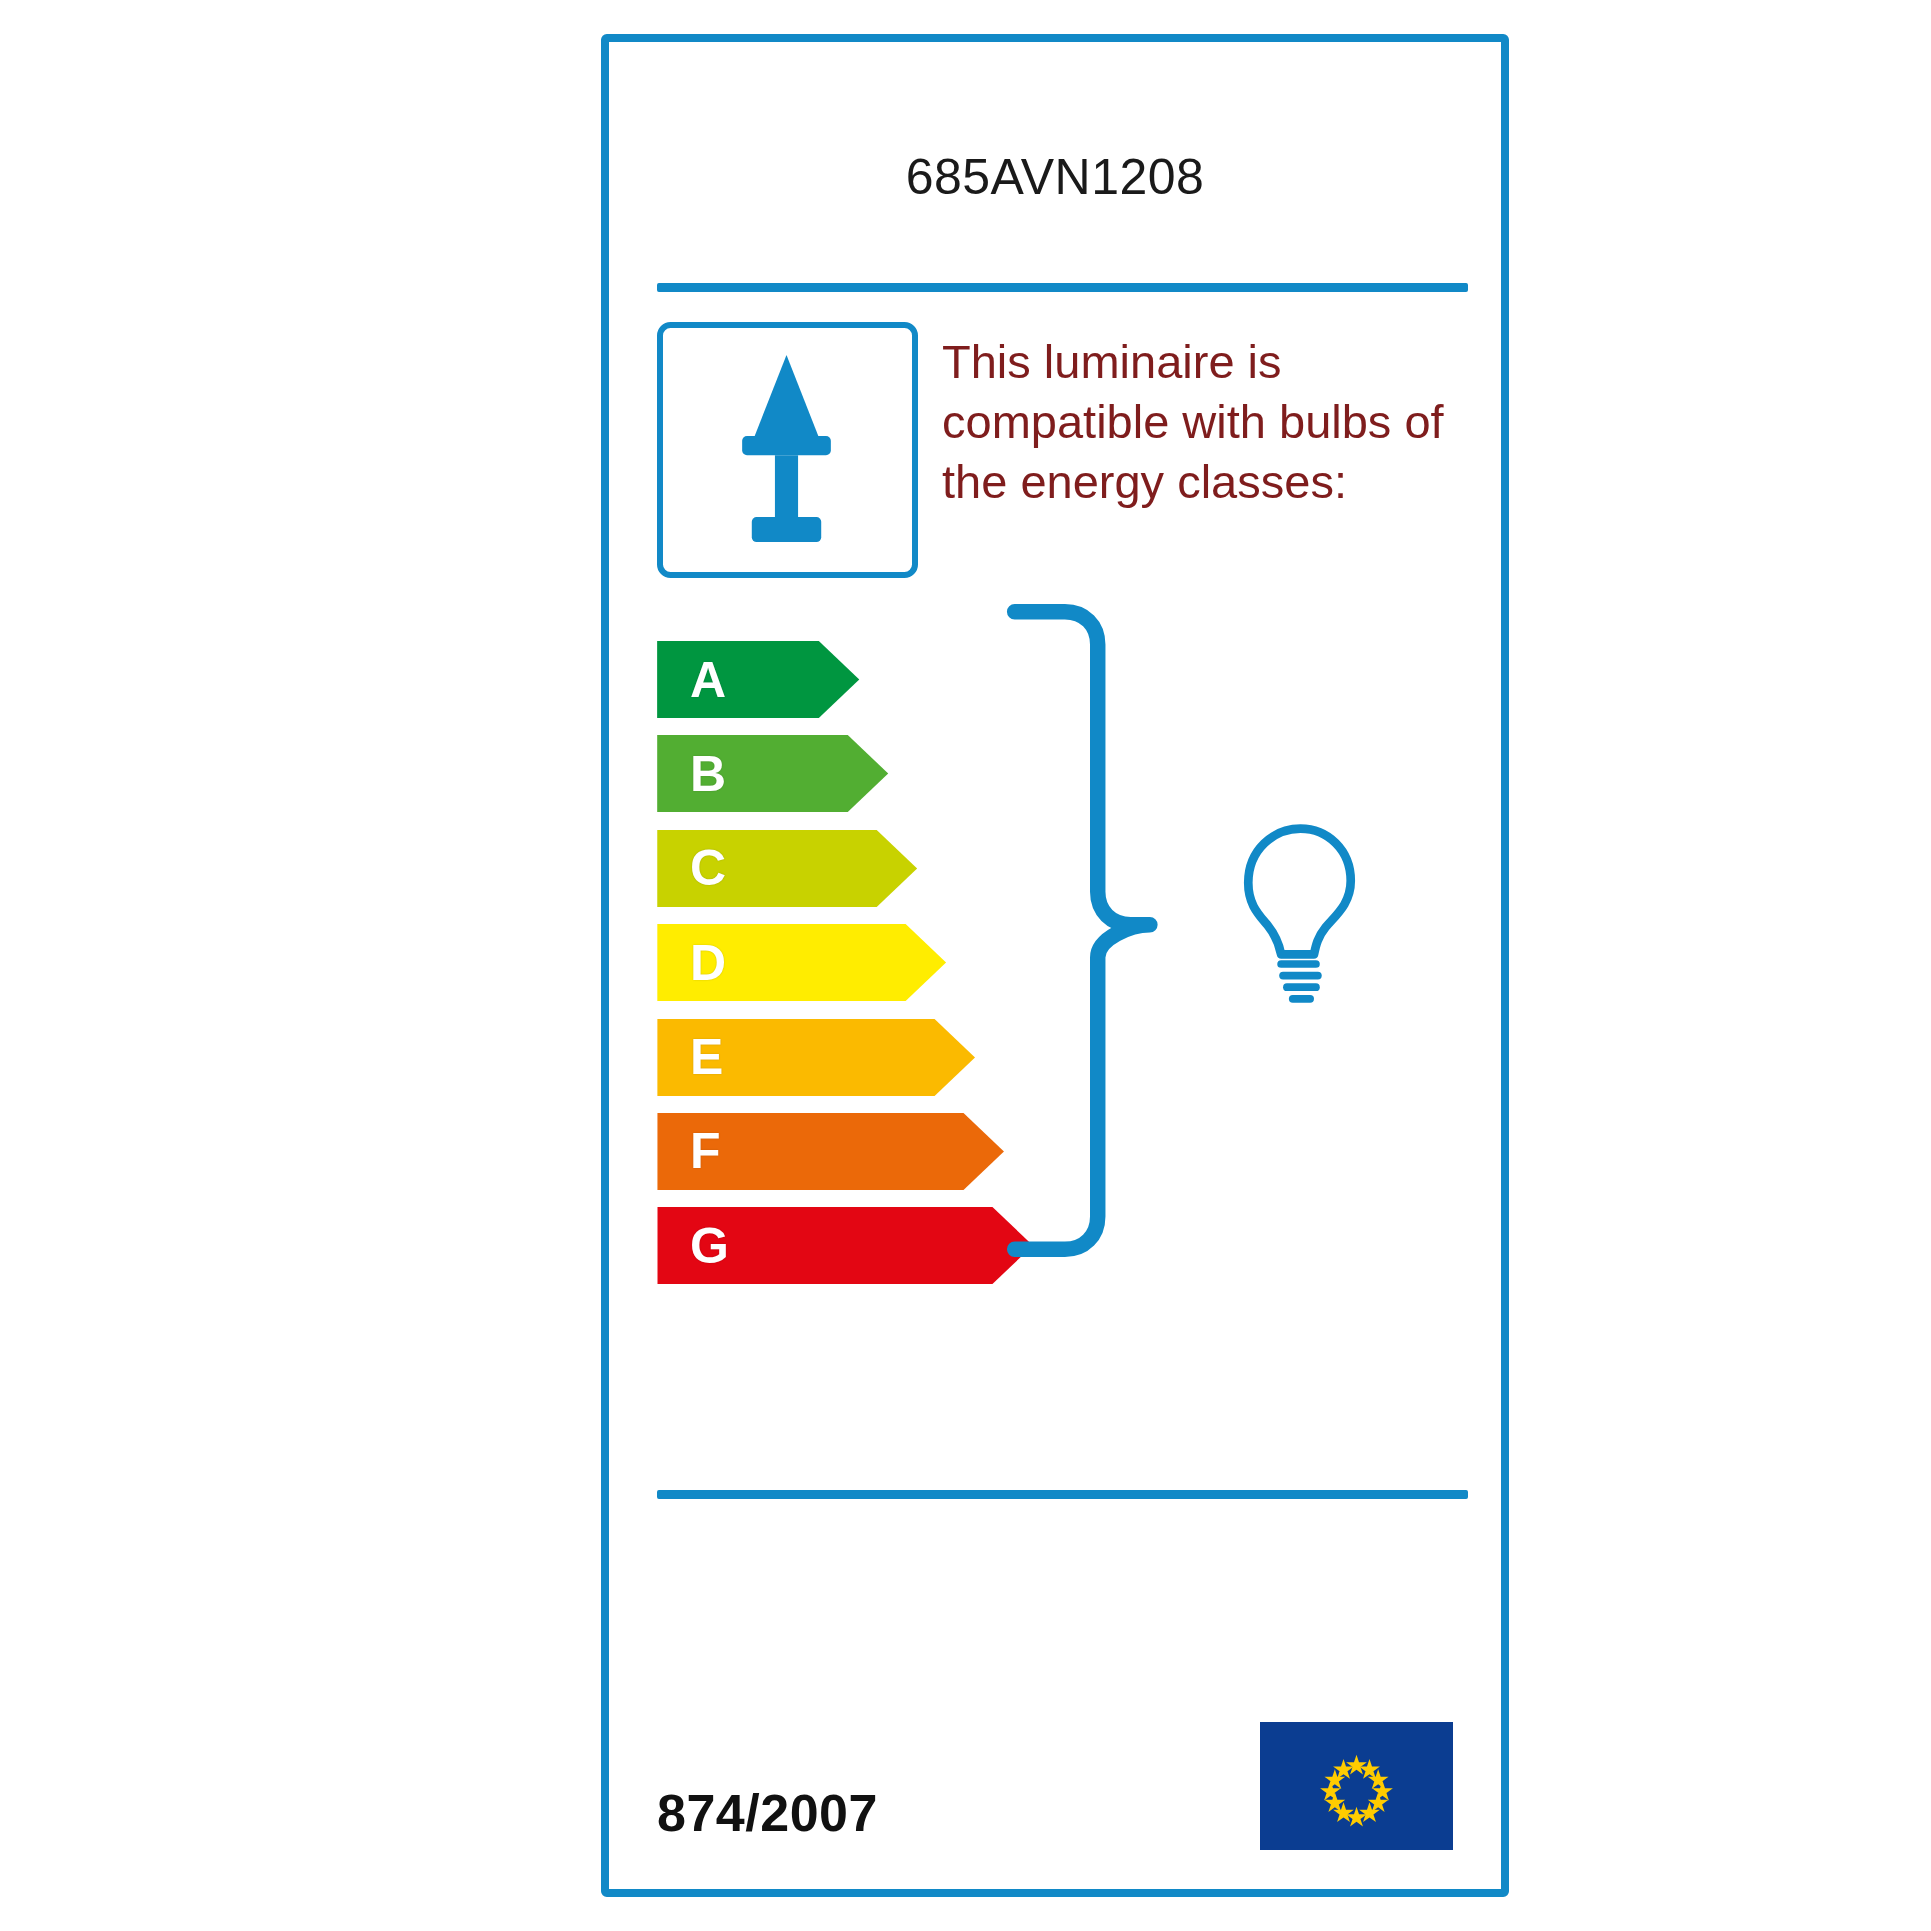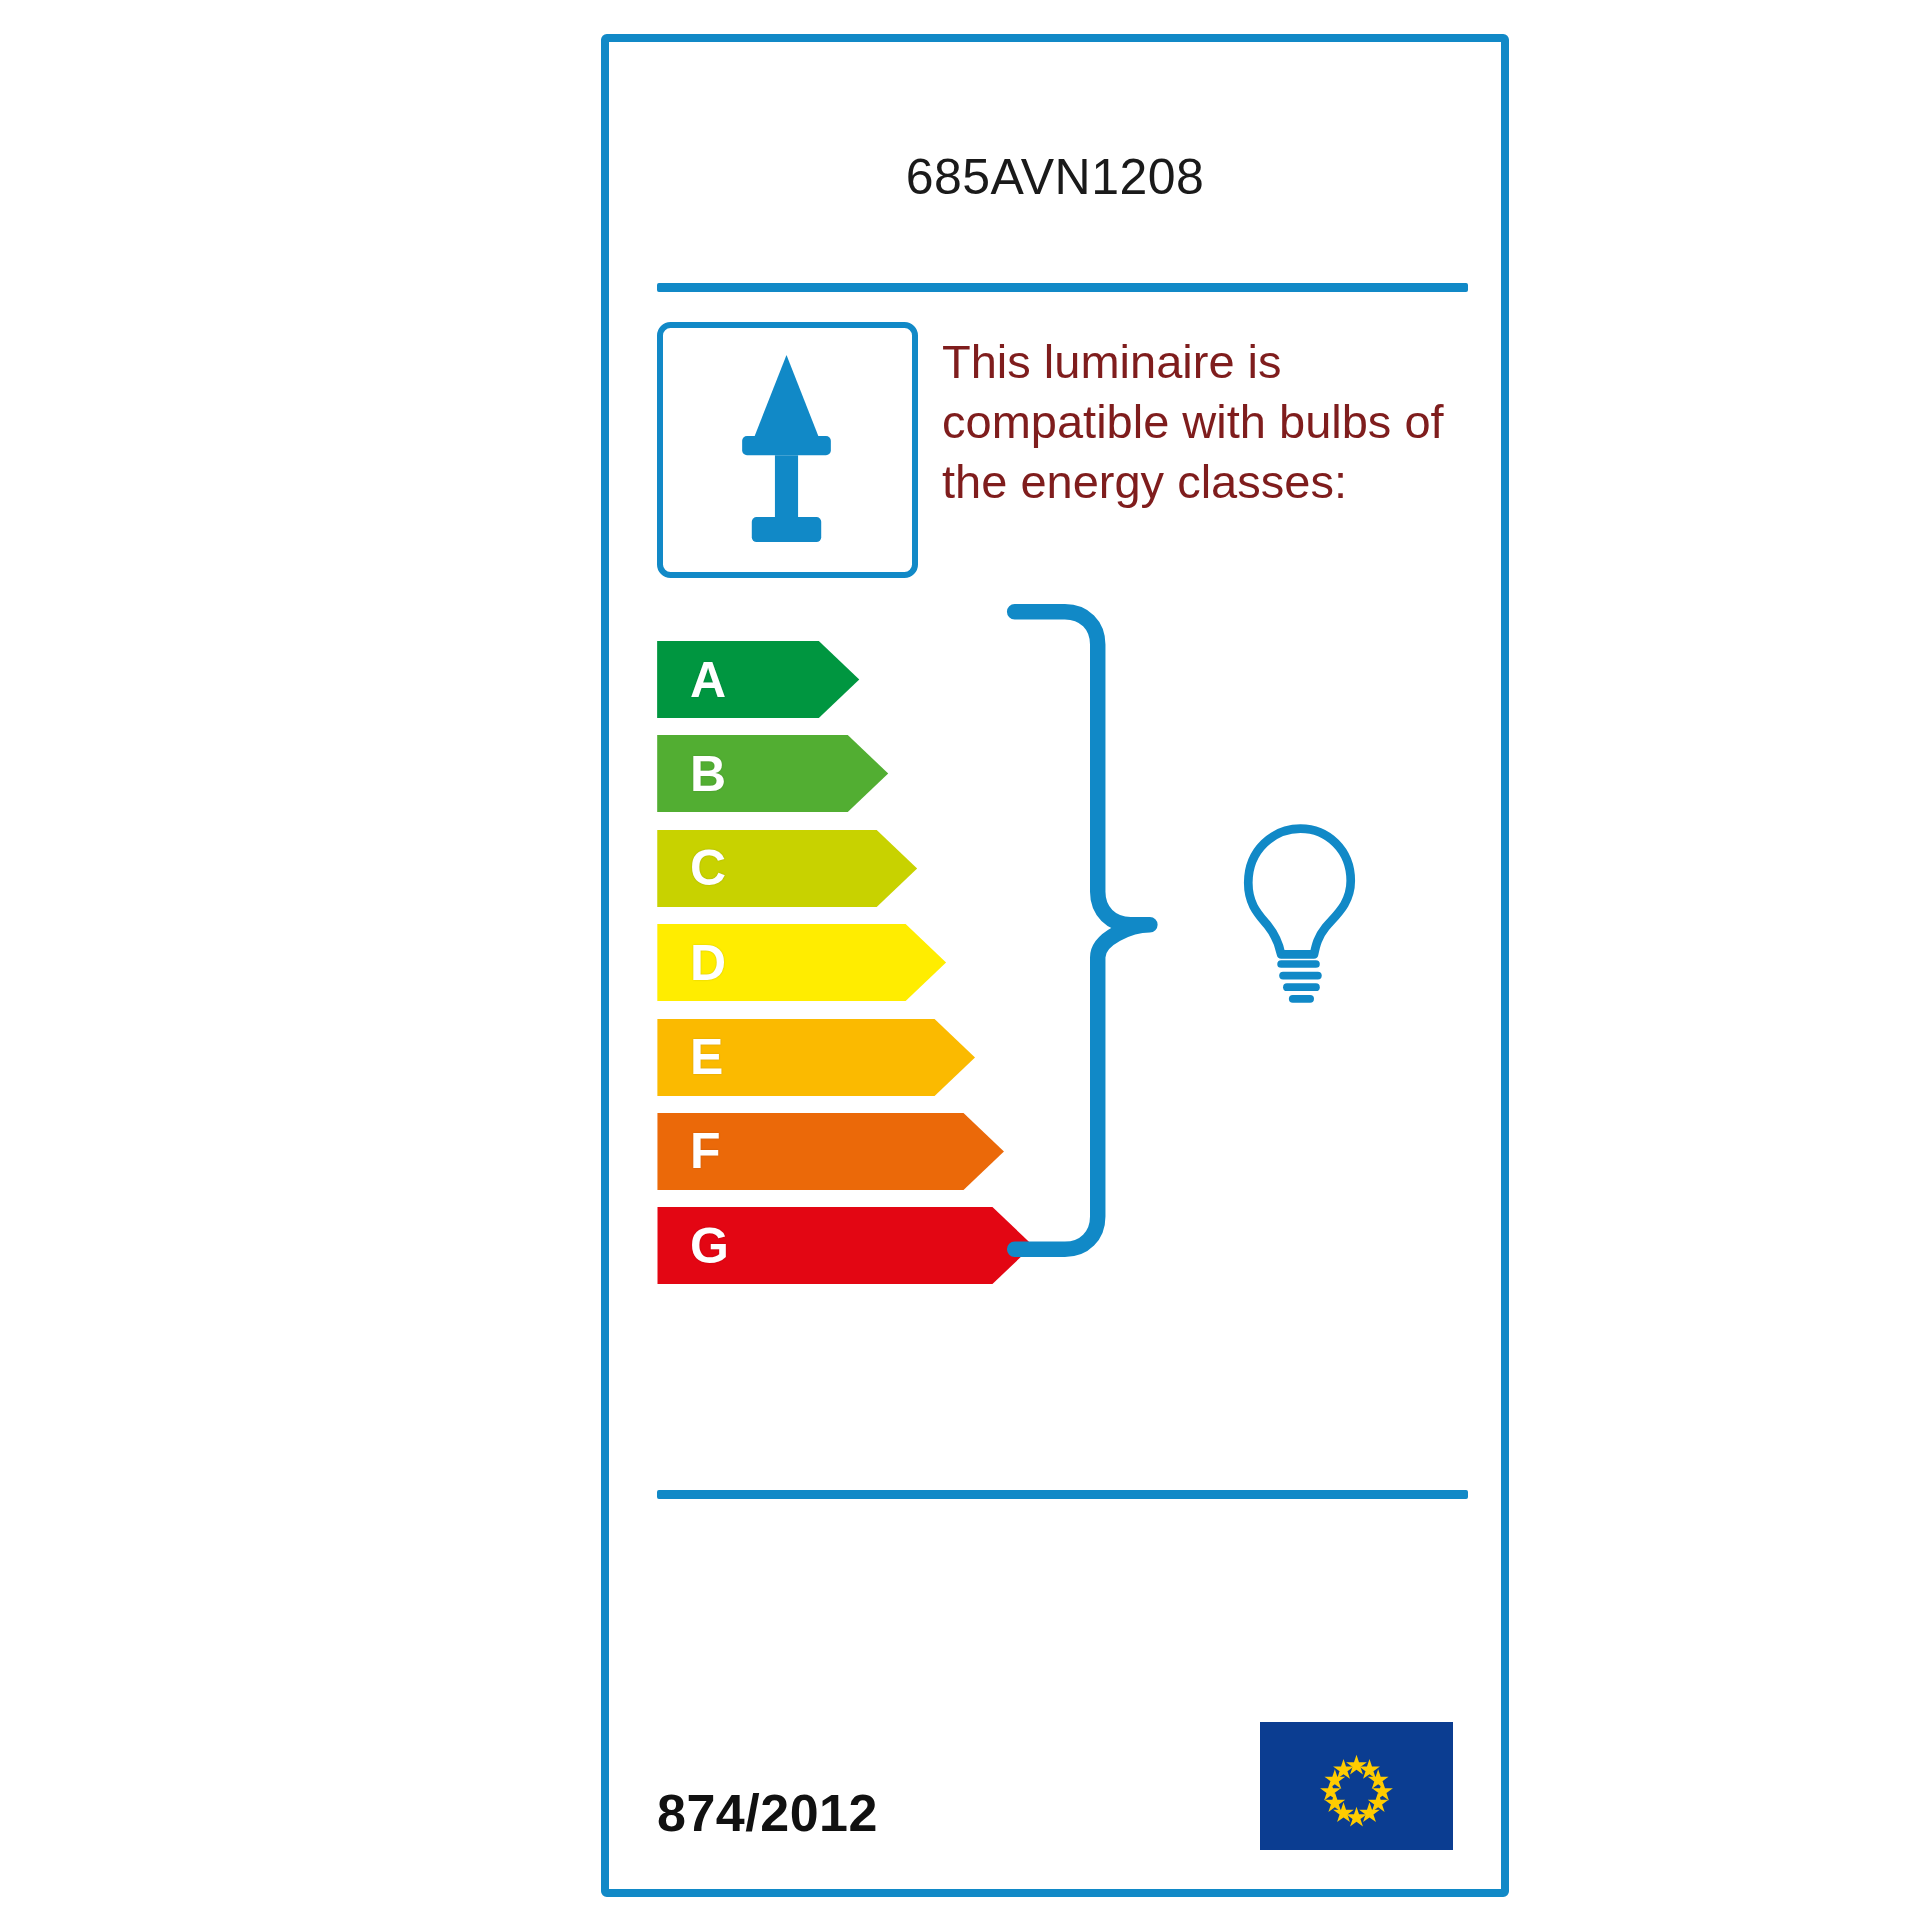--- a/index.html
+++ b/index.html
@@ -225,21 +225,21 @@
         <line x1="86" y1="150" x2="122" y2="150" stroke="#1189c7" stroke-width="8" stroke-linecap="round"></line>
         <line x1="88" y1="162" x2="124" y2="162" stroke="#1189c7" stroke-width="8" stroke-linecap="round"></line>
         <line x1="92" y1="174" x2="122" y2="174" stroke="#1189c7" stroke-width="8" stroke-linecap="round"></line>
         <line x1="98" y1="186" x2="116" y2="186" stroke="#1189c7" stroke-width="8" stroke-linecap="round"></line>
       </svg>
     </span>
   </div>
 
   <div class="hrule" id="hrule-bottom"></div>
 
-  <div id="regulation">874/2012</div>
+  <div id="regulation">874/2007</div>
 
   <div id="eu-flag">
     <svg width="193" height="128" viewBox="0 0 200 133">
       <rect x="0" y="0" width="200" height="133" fill="#0b3d91"></rect>
       <g fill="#ffcc00">
         <polygon points="100,34 102.6,41.8 110.8,41.8 104.1,46.7 106.7,54.5 100,49.7 93.3,54.5 95.9,46.7 89.2,41.8 97.4,41.8"></polygon>
         <polygon points="100,88 102.6,95.8 110.8,95.8 104.1,100.7 106.7,108.5 100,103.7 93.3,108.5 95.9,100.7 89.2,95.8 97.4,95.8"></polygon>
         <polygon points="73,61 75.6,68.8 83.8,68.8 77.1,73.7 79.7,81.5 73,76.7 66.3,81.5 68.9,73.7 62.2,68.8 70.4,68.8"></polygon>
         <polygon points="127,61 129.6,68.8 137.8,68.8 131.1,73.7 133.7,81.5 127,76.7 120.3,81.5 122.9,73.7 116.2,68.8 124.4,68.8"></polygon>
         <polygon points="86.5,38.5 89.1,46.3 97.3,46.3 90.6,51.2 93.2,59 86.5,54.2 79.8,59 82.4,51.2 75.7,46.3 83.9,46.3"></polygon>

